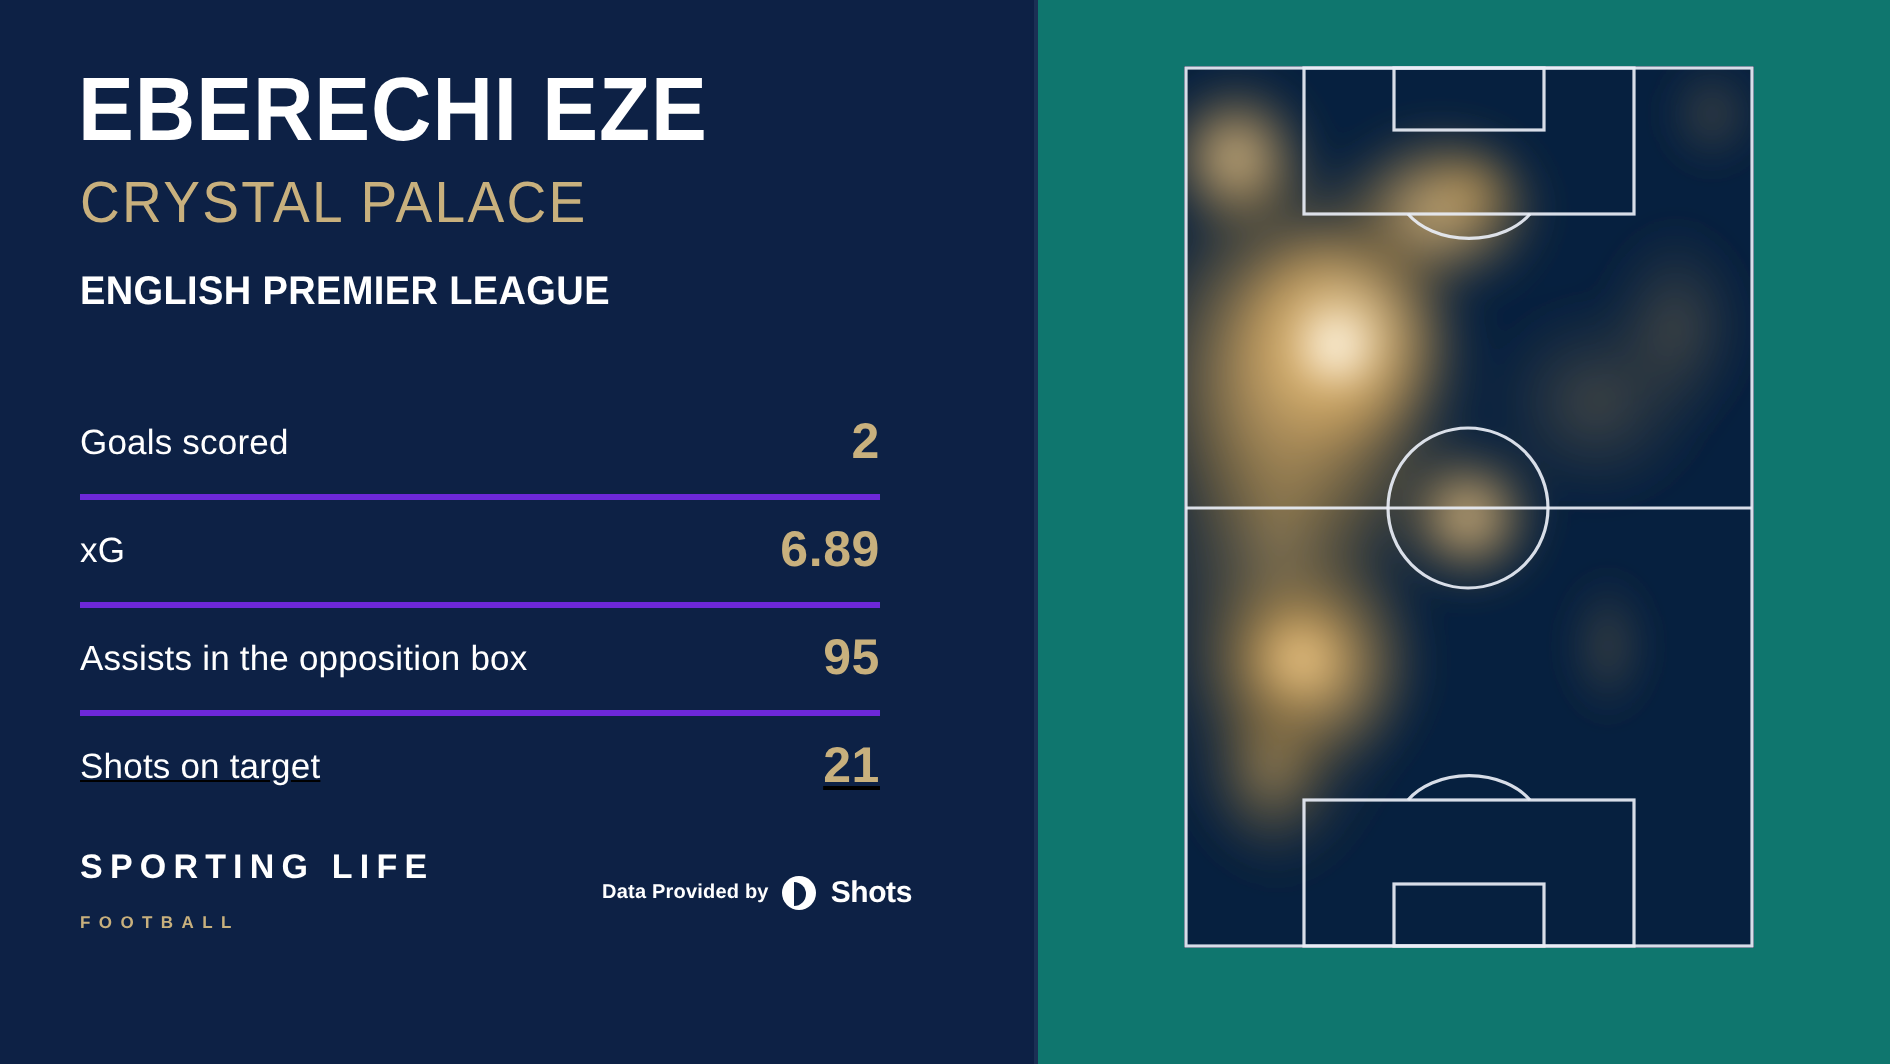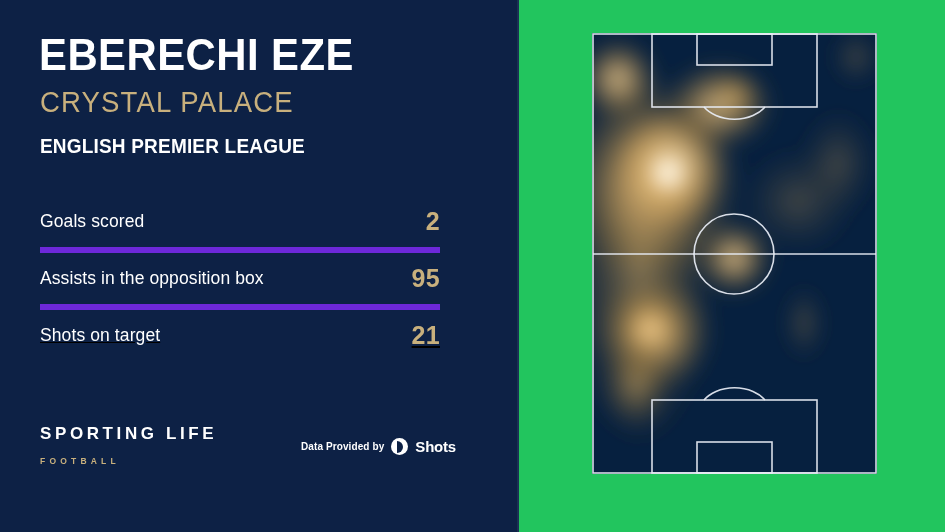--- a/index.html
+++ b/index.html
@@ -5,21 +5,21 @@
 <style>
   html,body{margin:0;padding:0;}
   body{
     width:945px;height:532px;overflow:hidden;
     background:#06203f;
     font-family:"Liberation Sans","DejaVu Sans",sans-serif;
     -webkit-font-smoothing:antialiased;
   }
   #graphic{
     position:relative;width:945px;height:532px;
-    background:#22c55e;
+    background:#0f766e;
   }
   
   #left-panel{
     position:absolute;left:0;top:0;width:518px;height:532px;
     background:#0d2145;
   }
   #divider{
     position:absolute;left:517px;top:0;width:2px;height:532px;
     background:#1b3054;
   }
@@ -51,21 +51,21 @@
     white-space:nowrap;
   }
   
   #stats-table{
     position:absolute;left:40px;top:196px;width:400px;
   }
   .stat-row{
     position:relative;
     height:51px;
     display:flex;align-items:center;justify-content:space-between;
-    border-bottom:6px solid #6d28d9;
+    border-bottom:3px solid #6d28d9;
   }
   .stat-row.last{border-bottom:none;text-decoration:underline;}
   .stat-label{
     color:#ffffff;font-size:17.5px;font-weight:500;
     letter-spacing:0.1px;white-space:nowrap;
   }
   .stat-value{
     color:#c8b07d;font-size:25px;font-weight:bold;
     letter-spacing:0.3px;white-space:nowrap;
   }
@@ -124,20 +124,24 @@
 
     <div id="competition">ENGLISH PREMIER LEAGUE</div>
 
     <div id="stats-table">
 
       <div class="stat-row">
         <span class="stat-label">Goals scored</span>
         <span class="stat-value">2</span>
       </div>
 
+      <div class="stat-row">
+        <span class="stat-label">xG</span>
+        <span class="stat-value">6.89</span>
+      </div>
 
 
       <div class="stat-row">
         <span class="stat-label">Assists in the opposition box</span>
         <span class="stat-value">95</span>
       </div>
 
       <div class="stat-row last">
         <span class="stat-label">Shots on target</span>
         <span class="stat-value">21</span>

